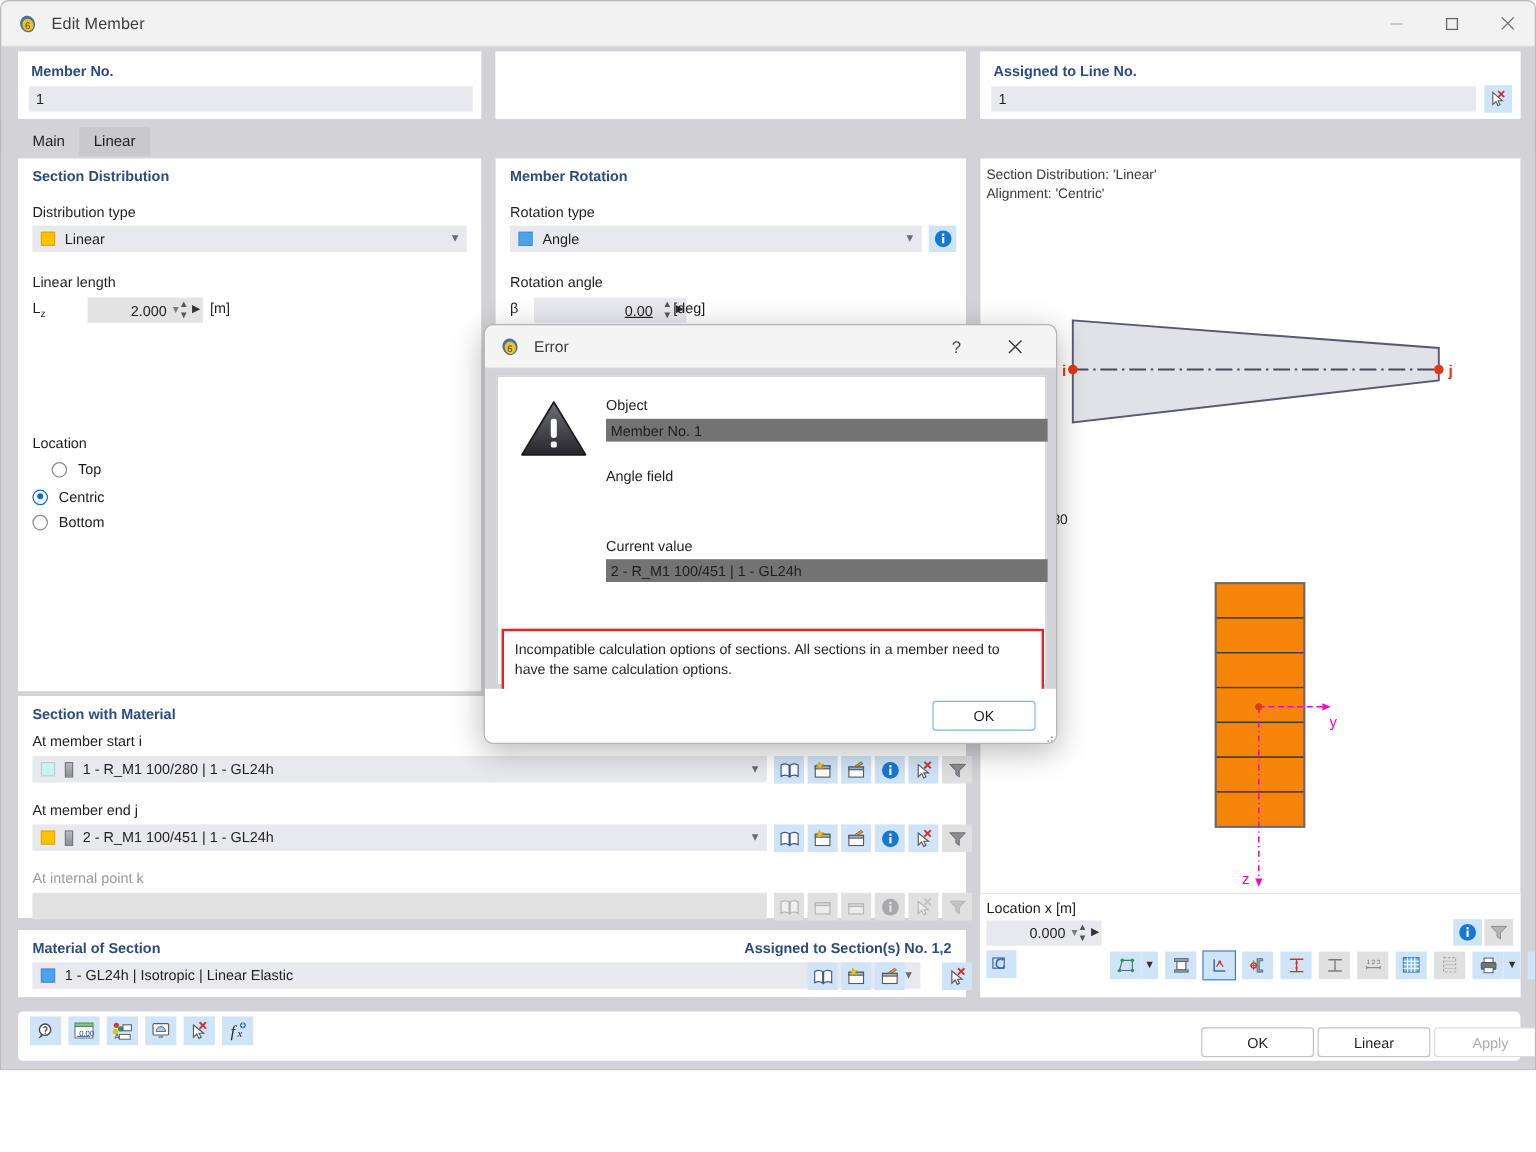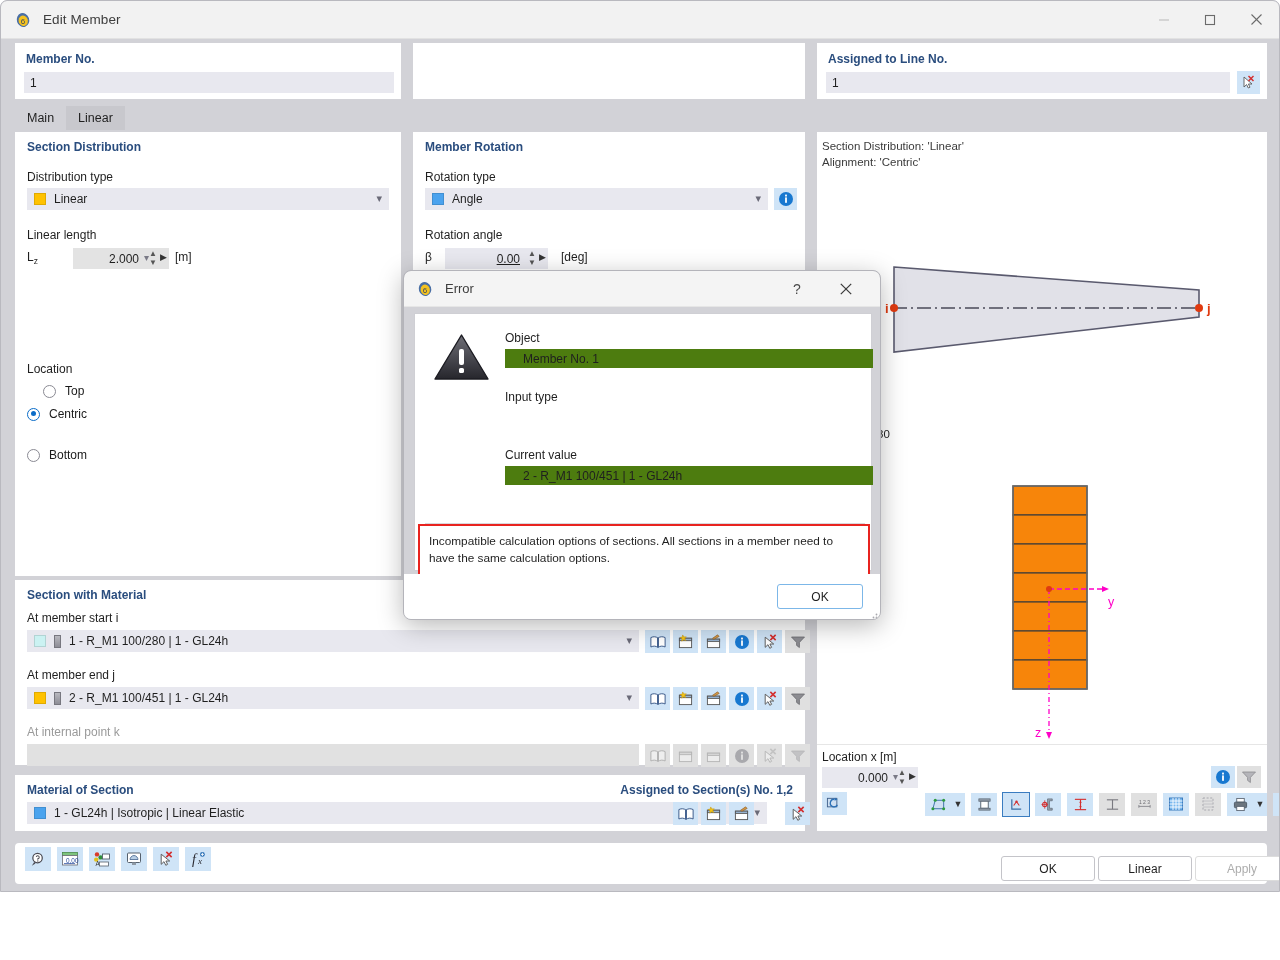--- a/index.html
+++ b/index.html
@@ -169,22 +169,22 @@
     border-radius: 7px 7px 0 0; display: flex; align-items: center;
   }
   #dlg-title { margin-left: 11px; font-size: 13px; color: #3d3d3d; }
   #dlg-body {
     position: absolute; left: 10px; top: 42px; width: 458px; height: 258px;
     background: #ffffff; border: 1px solid #cfcfd4;
   }
   .dlg-lbl { position: absolute; left: 90px; font-size: 12px; color: #1f1f1f; }
   .dlg-val {
     position: absolute; left: 90px; width: 368px; height: 19px;
-    background: #4d7c0f; font-size: 12px; color: #1f1f1f;
-    display: flex; align-items: center; padding-left: 18px;
+    background: #737373; font-size: 12px; color: #1f1f1f;
+    display: flex; align-items: center; padding-left: 4px;
   }
   #dlg-msgbox {
     position: absolute; left: 3px; top: 210px; width: 452px; height: 55px;
     background: #ffffff; border: 2.5px solid #e8231f;
     font-size: 11.8px; color: #1f1f1f; line-height: 17px;
     padding: 7px 9px;
   }
   #dlg-msgbox-shadow {
     position: absolute; left: 10px; top: 209px; width: 440px; height: 67px;
     background: #ffffff; border: 1px solid #d8d8dd;
@@ -312,21 +312,21 @@
 
       <div class="fld-label" style="left:12px; top:230px;">Location</div>
       <div class="radio-row" style="left:28px; top:252px;">
         <span class="radio"></span>
         <span>Top</span>
       </div>
       <div class="radio-row" style="left:12px; top:275px;">
         <span class="radio sel"></span>
         <span>Centric</span>
       </div>
-      <div class="radio-row" style="left:12px; top:316px;">
+      <div class="radio-row" style="left:12px; top:296px;">
         <span class="radio"></span>
         <span>Bottom</span>
       </div>
     </div>
 
     <div class="panel" id="panel-mr" style="left:412px; top:2px; width:392px; height:444px;">
       <div class="panel-title">Member Rotation</div>
 
       <div class="fld-label" style="left:12px; top:38px;">Rotation type</div>
       <div class="combo" style="left:12px; top:56px; width:343px;">
@@ -337,21 +337,21 @@
       <div class="tbtn" style="left:361px; top:56px; width:23px; height:22px;">
         <svg width="16" height="16" viewBox="0 0 16 16">
             <circle cx="8" cy="8" r="7" fill="#1878d0"></circle>
             <rect x="7.1" y="6.4" width="1.8" height="5.4" fill="#fff"></rect>
             <rect x="7.1" y="3.6" width="1.8" height="1.9" fill="#fff"></rect>
           </svg>
       </div>
 
       <div class="fld-label" style="left:12px; top:96px;">Rotation angle</div>
       <div class="fld-label" style="left:12px; top:118px;">β</div>
-      <div class="spin lilac" style="left:32px; top:116px; width:103px; padding-right:28px;text-decoration:underline;">
+      <div class="spin lilac" style="left:32px; top:116px; width:127px; padding-right:28px;text-decoration:underline;">
         <span>0.00</span>
         <span class="sp">▲</span>
         <span class="sp2">▼</span>
         <span class="arr">▶</span>
       </div>
       <div class="fld-label" style="left:148px; top:118px;">[deg]</div>
     </div>
 
     <div class="panel" id="panel-swm" style="left:14px; top:450px; width:790px; height:185px;">
       <div class="panel-title">Section with Material</div>
@@ -789,21 +789,21 @@
           </defs>
           <path d="M28.5 3 L55 47 L2 47 Z" fill="url(#wg)" stroke="#1c1c22" stroke-width="1.4" stroke-linejoin="round"></path>
           <rect x="26" y="17" width="5" height="16" rx="2" fill="#fff"></rect>
           <rect x="26" y="36" width="5" height="5" rx="1.6" fill="#fff"></rect>
         </svg>
       </div>
 
       <div class="dlg-lbl" style="top:17px;">Object</div>
       <div class="dlg-val" style="top:35px;">Member No. 1</div>
 
-      <div class="dlg-lbl" style="top:76px;">Input type</div>
+      <div class="dlg-lbl" style="top:76px;">Angle field</div>
 
       <div class="dlg-lbl" style="top:134px;">Current value</div>
       <div class="dlg-val" style="top:152px;">2 - R_M1 100/451 | 1 - GL24h</div>
 
       <div id="dlg-msgbox-shadow"></div>
       <div id="dlg-msgbox">Incompatible calculation options of sections. All sections in a member need to have the same calculation options.</div>
     </div>
 
     <div id="dlg-footer">
       <div id="dlg-ok">OK</div>

